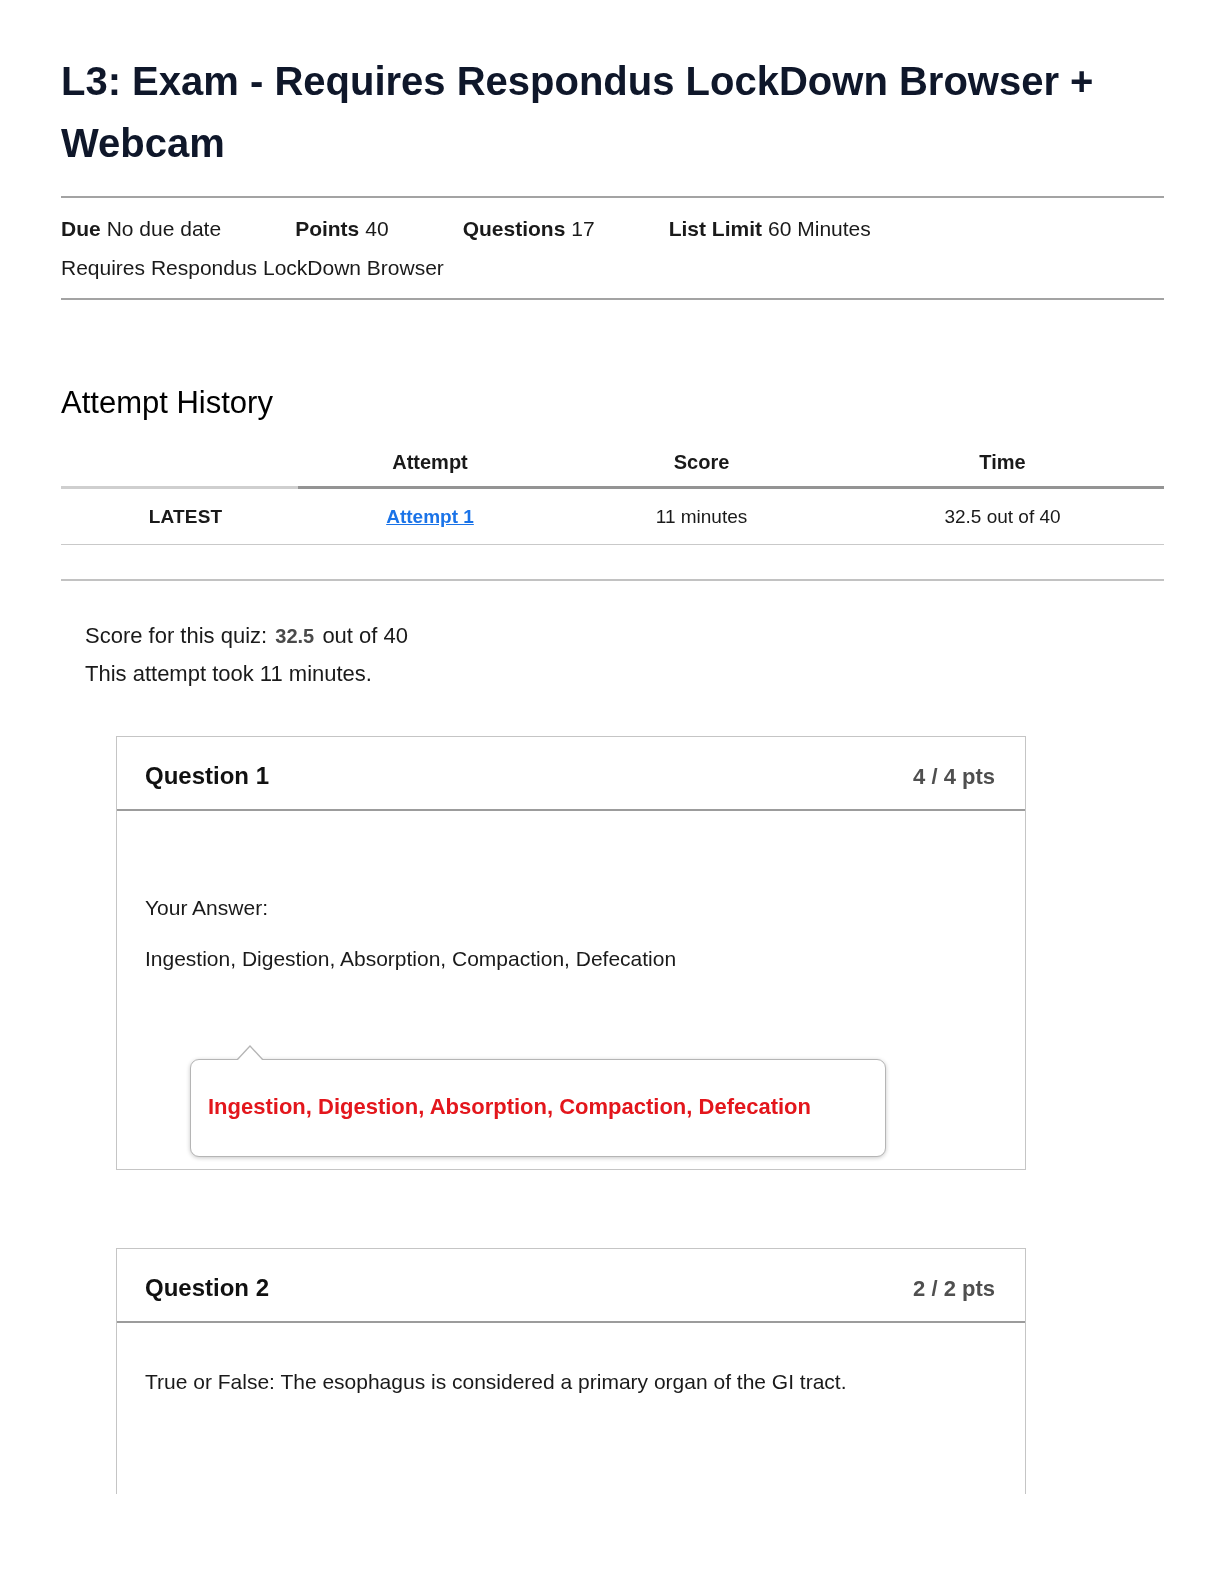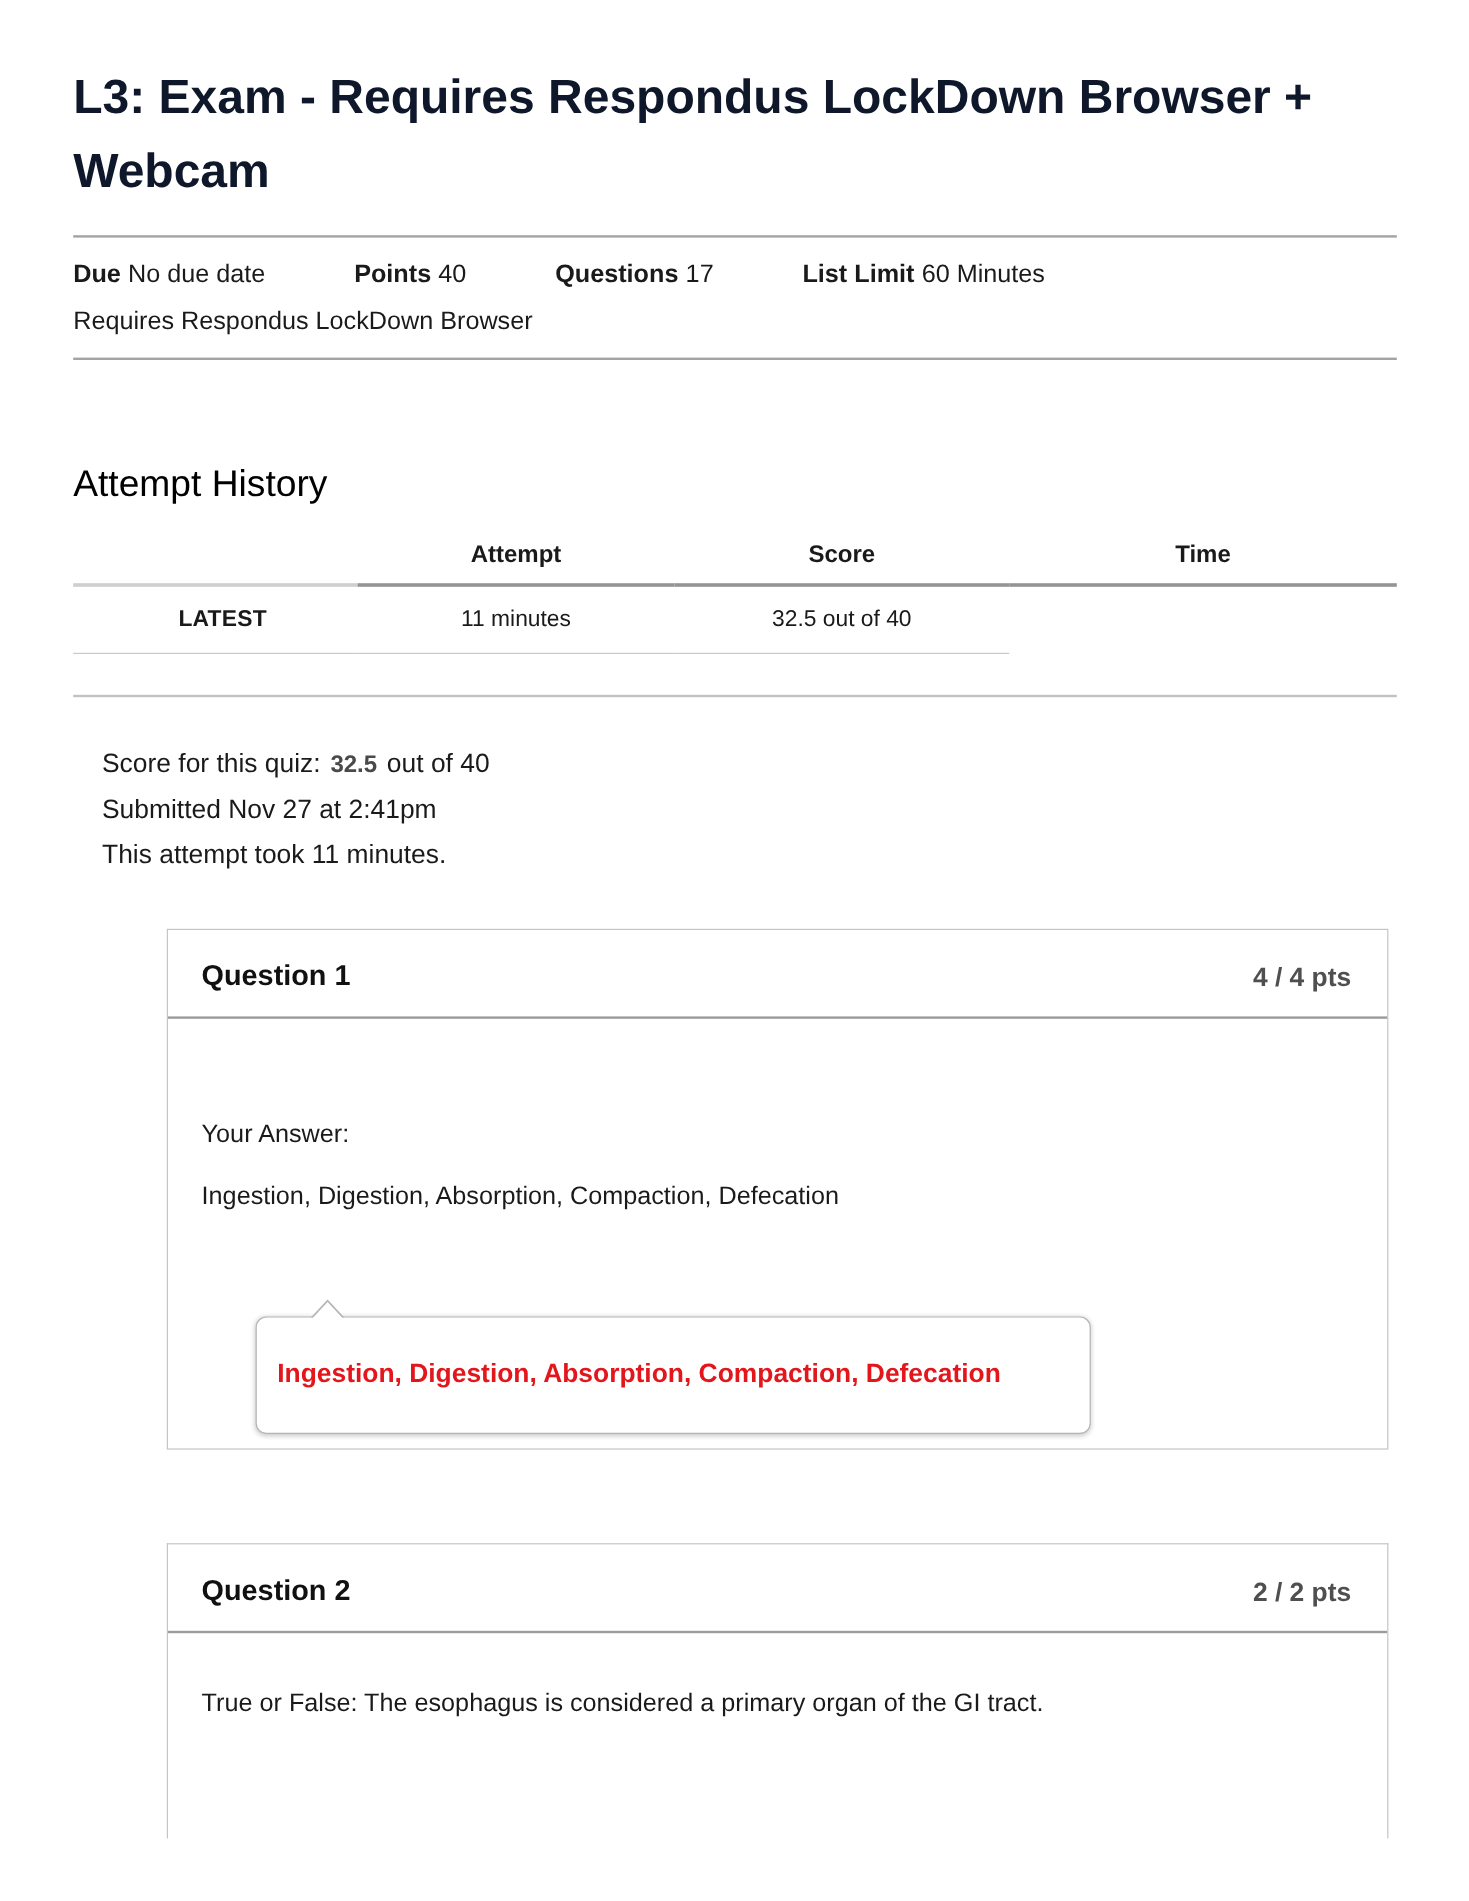--- a/index.html
+++ b/index.html
@@ -74,22 +74,22 @@
   }
   .rule.below-table { margin-top: 34px; }
 
   
   .summary { margin: 36px 0 0 24px; font-size: 22px; }
   .summary-line { line-height: 37px; }
   .score-value { font-size: 20px; font-weight: 700; color: #4a4a4a; padding: 0 2px; }
 
   
   .q-card {
-    width: 1018px;
-    margin-left: 78px;
+    width: 910px;
+    margin-left: 55px;
     border: 1px solid #c5c5c5;
     background: #fff;
   }
   .q-card.first { margin-top: 44px; }
   .q-card.second { margin-top: 78px; height: 246px; border-bottom: none; overflow: hidden; }
   .q-header {
     display: flex;
     justify-content: space-between;
     align-items: flex-end;
     padding: 24px 30px 18px 28px;
@@ -169,33 +169,35 @@
 
   <h2 class="ah-heading">Attempt History</h2>
 
   <div class="ah-table">
     <div class="ah-th blank"></div>
     <div class="ah-th">Attempt</div>
     <div class="ah-th">Score</div>
     <div class="ah-th">Time</div>
 
     <div class="ah-td latest">LATEST</div>
+    <div class="ah-td">
+      <a class="attempt-link">Attempt 1</a>
+    </div>
     <div class="ah-td">11 minutes</div>
     <div class="ah-td">32.5 out of 40</div>
   </div>
 
   <hr class="rule light below-table">
 
   <div class="summary">
     <div class="summary-line">
       <span>Score for this quiz:</span>
       <span class="score-value">32.5</span>
       <span>out of 40</span>
     </div>
-    <div class="summary-line">Submitted Nov 27 at 2:41pm</div>
     <div class="summary-line">This attempt took 11 minutes.</div>
   </div>
 
   <div class="q-card first">
     <div class="q-header">
       <span class="q-title">Question 1</span>
       <span class="q-pts">4 / 4 pts</span>
     </div>
     <div class="q-body">
       <div class="answer-label">Your Answer:</div>

